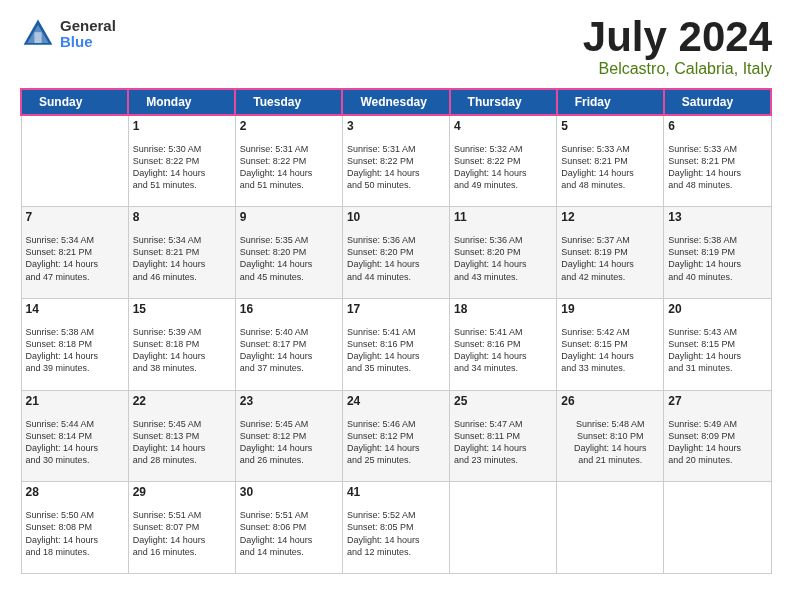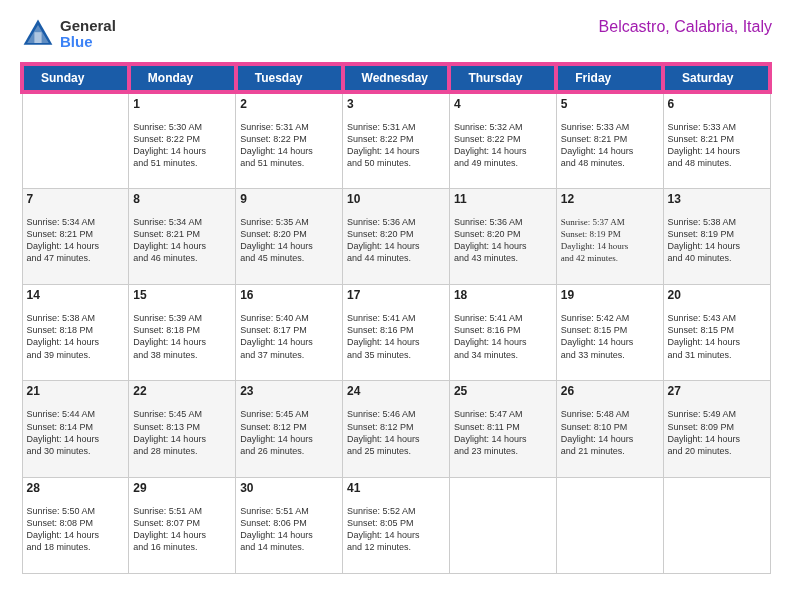--- a/index.html
+++ b/index.html
@@ -51,37 +51,37 @@
       text-align: right;
     }
     .month-title {
       font-size: 42px;
       font-weight: bold;
       color: #222;
       line-height: 1;
     }
     .location {
       font-size: 16px;
-      color: #a21caf;
+      color: #4d7c0f;
       margin-top: 2px;
     }
     .calendar {
       flex: 1;
       border-collapse: collapse;
       width: 100%;
       table-layout: fixed;
     }
     .calendar thead tr th {
       background-color: #1a5ca8;
       color: #fff;
       font-size: 12px;
       font-weight: bold;
       padding: 5px 17px;
       text-align: left;
-      border: 4px solid #ec4899;
+      border: 2px solid #ec4899;
     }
     .calendar tbody tr td {
       border: 1px solid #ccc;
       vertical-align: top;
       padding: 3px 4px;
       font-size: 9.5px;
       color: #333;
       height: 88px;
     }
     .calendar tbody tr:nth-child(even) td {
@@ -117,20 +117,21 @@
         <polygon points="20,4 36,32 4,32" fill="#1a5ca8"></polygon>
         <polygon points="20,10 32,30 8,30" fill="#fff" opacity="0.3"></polygon>
         <rect x="16" y="18" width="8" height="12" fill="#fff" opacity="0.5"></rect>
       </svg>
       <div class="logo-text">
         <span class="logo-general">General</span>
         <span class="logo-blue">Blue</span>
       </div>
     </div>
     <div class="title-section">
+      <div class="month-title">July 2024</div>
       <div class="location">Belcastro, Calabria, Italy</div>
     </div>
   </div>
 
   <table class="calendar">
     <thead>
       <tr>
       <th>Sunday</th>
           <th>Monday</th>
           <th>Tuesday</th>
@@ -217,21 +218,21 @@
           </td>
           <td>
             <span class="day-num">11</span>
             <div class="day-info" style="white-space: pre-line;">Sunrise: 5:36 AM
 Sunset: 8:20 PM
 Daylight: 14 hours
 and 43 minutes.</div>
           </td>
           <td>
             <span class="day-num">12</span>
-            <div class="day-info" style="white-space: pre-line; font-family: Liberation Serif, serif;">Sunrise: 5:37 AM
+            <div class="day-info" style="white-space: pre-line;">Sunrise: 5:37 AM
 Sunset: 8:19 PM
 Daylight: 14 hours
 and 42 minutes.</div>
           </td>
           <td>
             <span class="day-num">13</span>
             <div class="day-info" style="white-space: pre-line;">Sunrise: 5:38 AM
 Sunset: 8:19 PM
 Daylight: 14 hours
 and 40 minutes.</div>
@@ -319,21 +320,21 @@
           </td>
           <td>
             <span class="day-num">25</span>
             <div class="day-info" style="white-space: pre-line;">Sunrise: 5:47 AM
 Sunset: 8:11 PM
 Daylight: 14 hours
 and 23 minutes.</div>
           </td>
           <td>
             <span class="day-num">26</span>
-            <div class="day-info" style="white-space: pre-line;">Sunrise: 5:48 AM
+            <div class="day-info" style="white-space: pre-line; text-align: center;">Sunrise: 5:48 AM
 Sunset: 8:10 PM
 Daylight: 14 hours
 and 21 minutes.</div>
           </td>
           <td>
             <span class="day-num">27</span>
             <div class="day-info" style="white-space: pre-line;">Sunrise: 5:49 AM
 Sunset: 8:09 PM
 Daylight: 14 hours
 and 20 minutes.</div>

